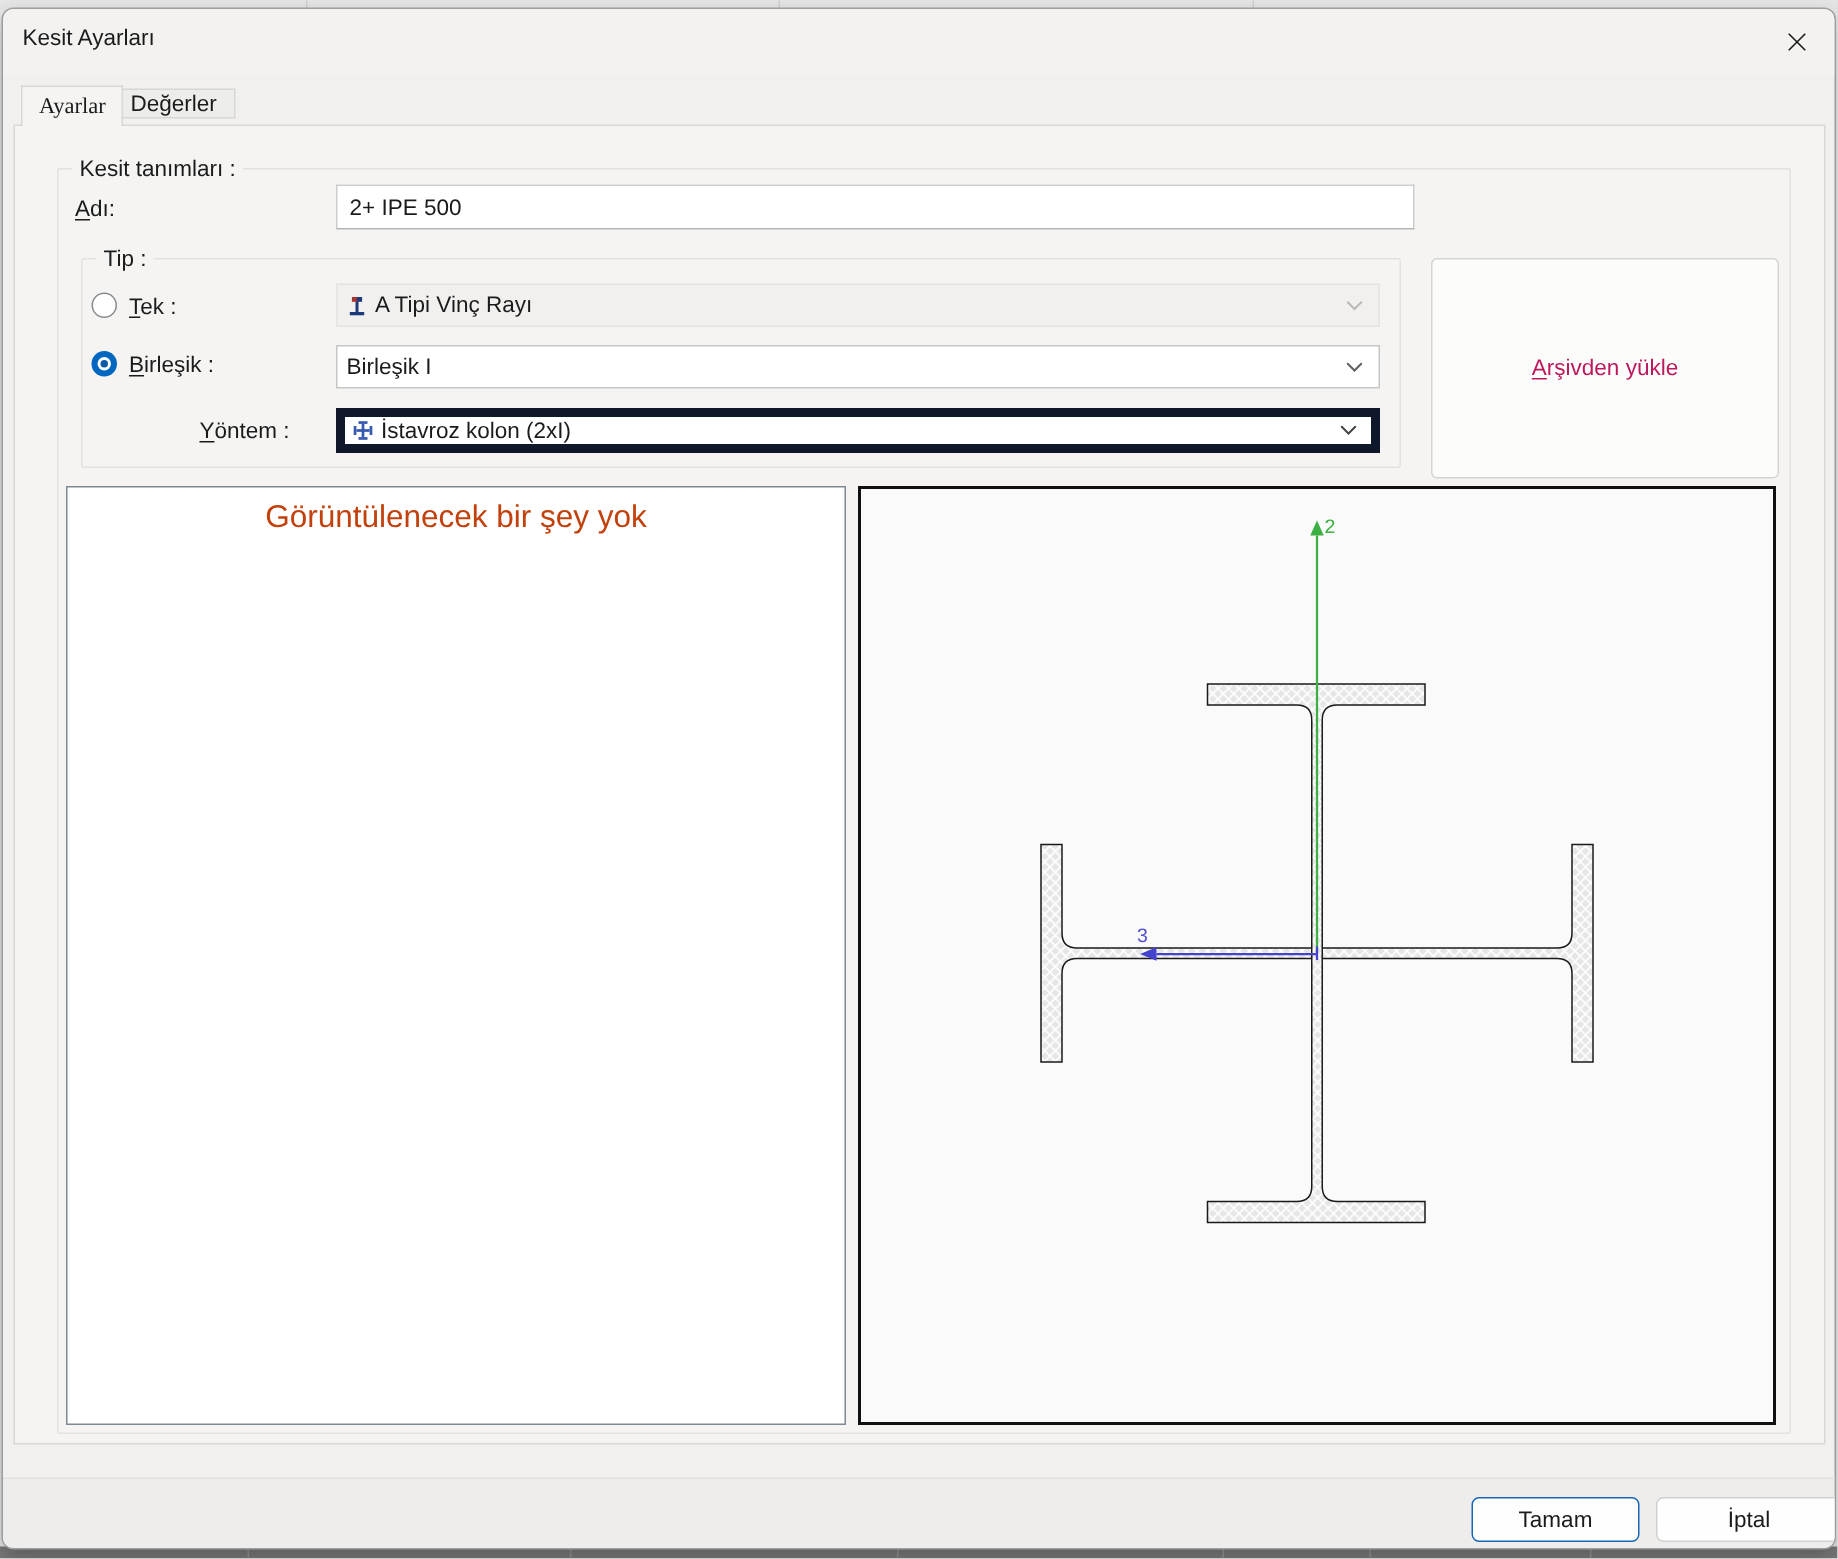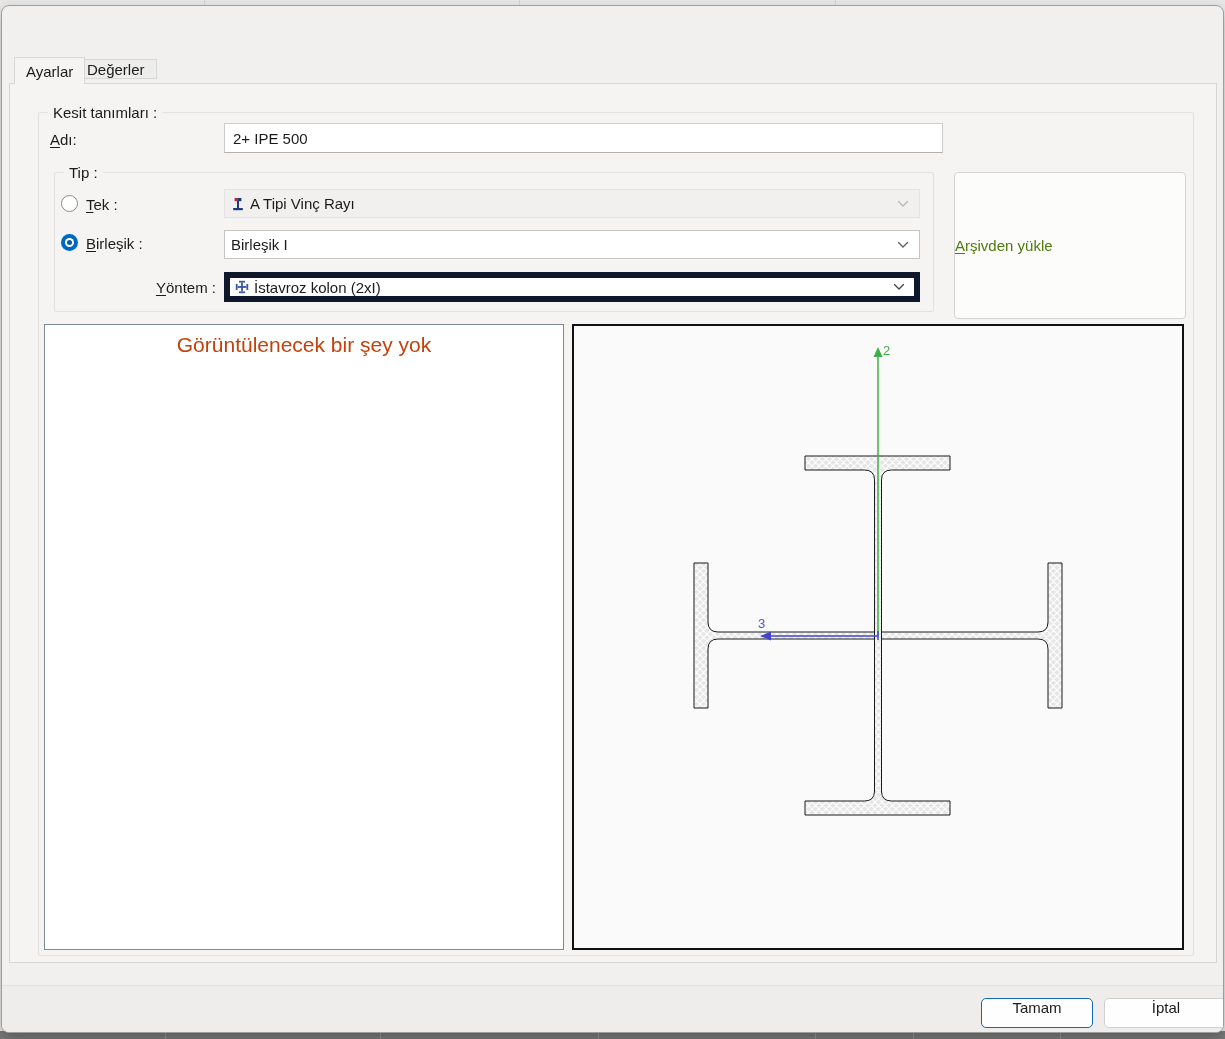--- a/index.html
+++ b/index.html
@@ -11,21 +11,21 @@
   .bg-bottom{position:absolute;left:0;top:1031px;width:1225px;height:8px;background:#7b7b7b;}
   .bg-bottom i{position:absolute;top:0;width:1px;height:8px;background:#949494;}
   
   .window{position:absolute;left:1px;top:5px;width:1221px;height:1026px;background:#f1f0ef;
           border:1px solid #9d9d9d;border-radius:8px;overflow:hidden;box-shadow:0 6px 14px rgba(0,0,0,.25);}
   .titlebar{position:absolute;left:0;top:0;width:100%;height:44px;background:#f3f2f1;}
   .title{position:absolute;left:13px;top:11px;font-size:15px;color:#1b1b1b;}
   .close-btn{position:absolute;right:10px;top:8px;width:30px;height:28px;display:flex;align-items:center;justify-content:center;border-radius:5px;cursor:default;}
   
   .tab{position:absolute;font-size:15px;color:#1b1b1b;display:flex;align-items:center;padding:0 11px;box-sizing:border-box;}
-  .tab-active{left:12px;top:51px;height:27px;background:#f5f4f3;border:1px solid #d8d7d5;border-bottom:none;z-index:3;}
+  .tab-active{left:12px;top:51px;height:27px;background:#f5f4f3;border:1px solid #d8d7d5;border-bottom:none;z-index:3;font-family:Liberation Serif, serif;}
   .tab-inactive{left:73px;top:53px;height:20px;background:#ededeb;border:1px solid #d8d7d5;z-index:1;}
   
   .page{position:absolute;left:7px;top:77px;width:1206px;height:878px;background:#f5f4f3;border:1px solid #d8d7d5;z-index:2;}
   .group{position:absolute;border:1px solid #e2e1df;border-radius:2px;}
   .group>.legend{position:absolute;top:-9px;left:9px;background:#f5f4f3;padding:0 5px;font-size:15px;color:#1b1b1b;line-height:17px;}
   .lbl{position:absolute;font-size:15px;color:#1b1b1b;}
   .mn{text-decoration:underline;text-underline-offset:2px;}
   .textbox{position:absolute;box-sizing:border-box;background:#ffffff;border:1px solid #cdcccb;border-bottom-color:#b3b2b1;
            font-family:inherit;font-size:15px;color:#1b1b1b;padding:0 8px;outline:none;}
   .combo{position:absolute;box-sizing:border-box;display:flex;align-items:center;background:#ffffff;border:1px solid #c6c5c4;padding:12px 6px;font-size:15px;color:#1b1b1b;}
@@ -34,29 +34,29 @@
   .combo.focused{border:6px solid #0f172a;padding:0 5px;}
   .combo .cicon{margin-right:5px;display:flex;align-items:center;}
   
   .radio{position:absolute;width:17px;height:17px;border-radius:50%;box-sizing:border-box;}
   .radio.unchecked{background:#fff;border:1px solid #8b8b8b;}
   .radio.checked{background:#0067c0;}
   .radio.checked::after{content:"";position:absolute;inset:4px;background:#fff;border-radius:50%;}
   .radio.checked .dot{position:absolute;inset:6px;background:#0b5aa6;border-radius:50%;z-index:2;}
   
   .archive-btn{position:absolute;left:944px;top:88px;width:230px;height:145px;background:#fcfcfb;border:1px solid #d6d4d2;border-radius:4px;
-               display:flex;align-items:center;font-size:15px;color:#4d7c0f;}
+               display:flex;align-items:center;justify-content:center;font-size:15px;color:#be185d;}
   
   .panel-left{position:absolute;left:34px;top:240px;width:518px;height:624px;background:#ffffff;border:1px solid #7e8994;}
   .panel-left .empty{margin-top:8px;text-align:center;font-size:21px;color:#c2410c;}
   .panel-right{position:absolute;left:562px;top:240px;width:608px;height:622px;background:#fafafa;border:2px solid #101010;}
   
   .footer{position:absolute;left:0;top:979px;width:100%;height:47px;background:#eeedec;border-top:1px solid #e2e1df;}
   .btn{position:absolute;top:12px;height:30px;box-sizing:border-box;background:#fefefe;border-radius:5px;
-       display:flex;align-items:flex-start;justify-content:center;font-size:15px;color:#1b1b1b;}
+       display:flex;align-items:center;justify-content:center;font-size:15px;color:#1b1b1b;}
   .btn-ok{left:979px;width:112px;border:1.5px solid #1668b5;}
   .btn-cancel{left:1102px;width:124px;border:1px solid #d2d1cf;}
 </style>
 </head>
 <body>
 
 <div class="screen">
 
   <div class="bg-top">
     <i style="left:204px"></i>
@@ -68,20 +68,28 @@
     <i style="left:165px"></i>
     <i style="left:380px"></i>
     <i style="left:598px"></i>
     <i style="left:815px"></i>
     <i style="left:913px"></i>
     <i style="left:1060px"></i>
   </div>
 
   <div class="window">
 
+    <div class="titlebar">
+      <div class="title">Kesit Ayarları</div>
+      <div class="close-btn">
+        <svg width="14" height="14" viewBox="0 0 14 14">
+          <path d="M1.5 1.5 L12.5 12.5 M12.5 1.5 L1.5 12.5" stroke="#1b1b1b" stroke-width="1.1" fill="none"></path>
+        </svg>
+      </div>
+    </div>
 
     <div class="tab tab-active">
       <span>Ayarlar</span>
     </div>
     <div class="tab tab-inactive">
       <span>Değerler</span>
     </div>
 
     <div class="page">
 
@@ -121,21 +129,21 @@
       <div class="lbl" style="left:76px;top:151px;"><span class="mn">B</span><span>irleşik :</span></div>
       <div class="combo" style="left:214px;top:146px;width:696px;height:29px;">
         <span>Birleşik I</span>
         <span class="chev">
           <svg width="12" height="8" viewBox="0 0 12 8">
               <polyline points="1.5,1.5 6,6 10.5,1.5" fill="none" stroke="#5f5f5f" stroke-width="1.3" stroke-linecap="round"></polyline>
             </svg>
         </span>
       </div>
 
-      <div class="lbl" style="left:100px;top:195px;width:106px;text-align:right;"><span class="mn">Y</span><span>öntem :</span></div>
+      <div class="lbl" style="left:100px;top:195px;width:106px;text-align:center;"><span class="mn">Y</span><span>öntem :</span></div>
       <div class="combo focused" style="left:214px;top:188px;width:696px;height:30px;">
         <span class="cicon">
           <svg width="14" height="14" viewBox="0 0 14 14">
             <rect x="4" y="0.8" width="6" height="1.8" fill="#3558b0"></rect>
             <rect x="6.1" y="2.6" width="1.8" height="8.8" fill="#3558b0"></rect>
             <rect x="4" y="11.4" width="6" height="1.8" fill="#3558b0"></rect>
             <rect x="0.8" y="4" width="1.8" height="6" fill="#3558b0"></rect>
             <rect x="2.6" y="6.1" width="8.8" height="1.8" fill="#3558b0"></rect>
             <rect x="11.4" y="4" width="1.8" height="6" fill="#3558b0"></rect>
           </svg>

